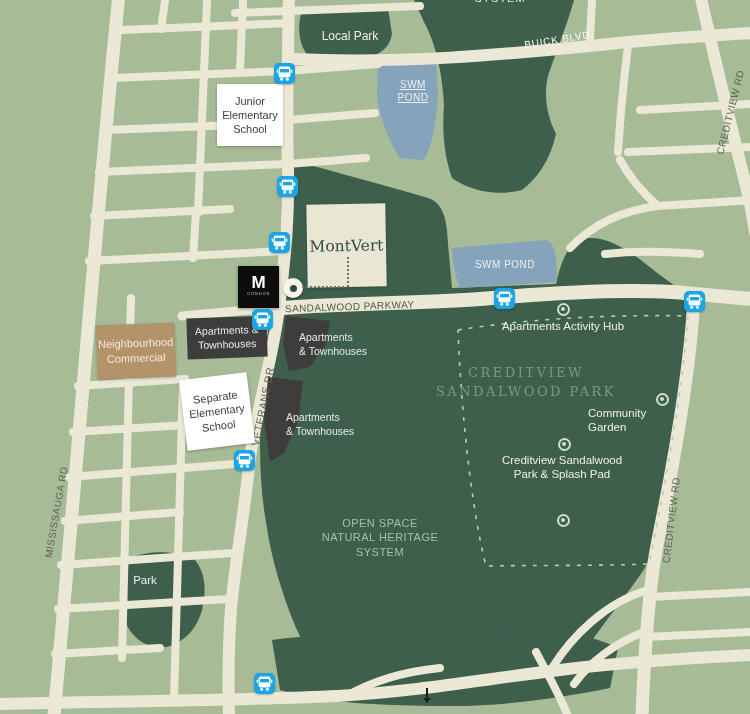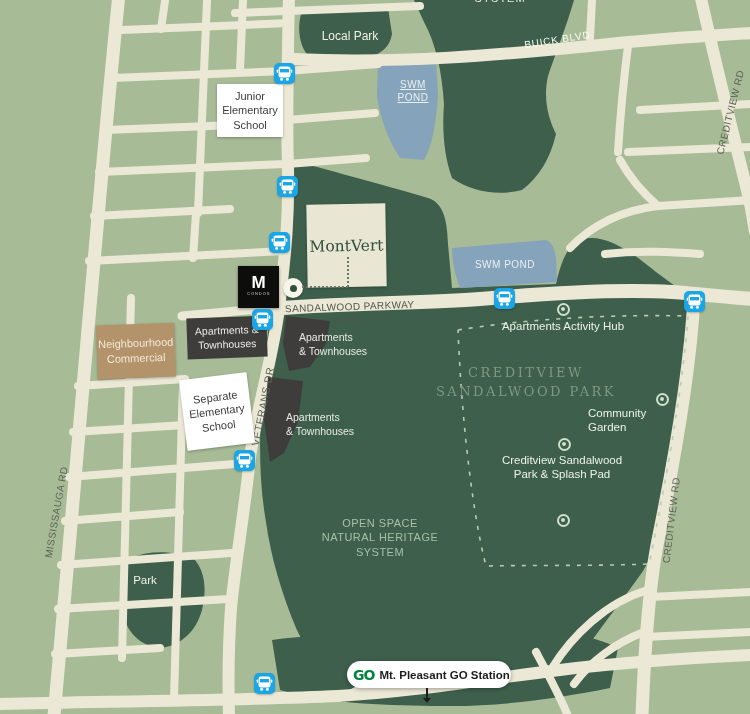--- a/index.html
+++ b/index.html
@@ -134,21 +134,21 @@
 SANDALWOOD PARK</div>
   <div class="lbl right parkwhite" style="left:588px;top:406px;width:80px;">Community
 Garden</div>
   <div class="lbl center parkwhite" style="left:472px;top:453px;width:180px;">Creditview Sandalwood
 Park &amp; Splash Pad</div>
   <div class="lbl center" style="left:300px;top:516px;width:160px;font-size:11px;letter-spacing:.5px;line-height:1.3;color:#a5c0a7;">OPEN SPACE
 NATURAL HERITAGE
 SYSTEM</div>
   <div class="lbl center" style="left:124px;top:573px;width:42px;font-size:11.5px;color:#eef3ea;">Park</div>
 
-  <div class="box whitebox" style="left:217px;top:84px;width:66px;height:53px;">
+  <div class="box whitebox" style="left:217px;top:84px;width:66px;height:62px;">
     <span style="white-space:pre-line;">Junior
 Elementary
 School</span>
   </div>
   <div class="box" style="left:307px;top:204px;width:79px;height:83px;background:#e9e6d3;transform:rotate(-1deg);">
     <span class="serifpark" style="font-size:15.5px;color:#2f4e3d;">MontVert</span>
   </div>
   <div class="mcondos">
     <span class="m">M</span>
     <span class="sub">CONDOS</span>
@@ -168,24 +168,20 @@
   <div class="box whitebox" style="left:183px;top:376px;width:68px;height:71px;transform:rotate(-7deg);">
     <span style="white-space:pre-line;">Separate
 Elementary
 School</span>
   </div>
 
   <div class="junction"></div>
   <div class="dot-h"></div>
   <div class="dot-v"></div>
 
-  <div class="pill">
-    <span class="golabel">GO</span>
-    <span class="pilltext">Mt. Pleasant GO Station</span>
-  </div>
   <div class="goarrow"></div>
 
 <div class="bus" style="left: 274px; top: 63px;">
       <svg width="21" height="21" viewBox="0 0 21 21">
         <rect x="4.5" y="3.5" width="12" height="11" rx="2.2" fill="#ffffff"></rect>
         <rect x="6" y="6" width="9" height="3.4" fill="#19a5e6"></rect>
         <circle cx="7.6" cy="16.3" r="1.5" fill="#ffffff"></circle>
         <circle cx="13.4" cy="16.3" r="1.5" fill="#ffffff"></circle>
         <rect x="2.7" y="6.6" width="1.3" height="3.2" rx="0.6" fill="#ffffff"></rect>
         <rect x="17" y="6.6" width="1.3" height="3.2" rx="0.6" fill="#ffffff"></rect>

